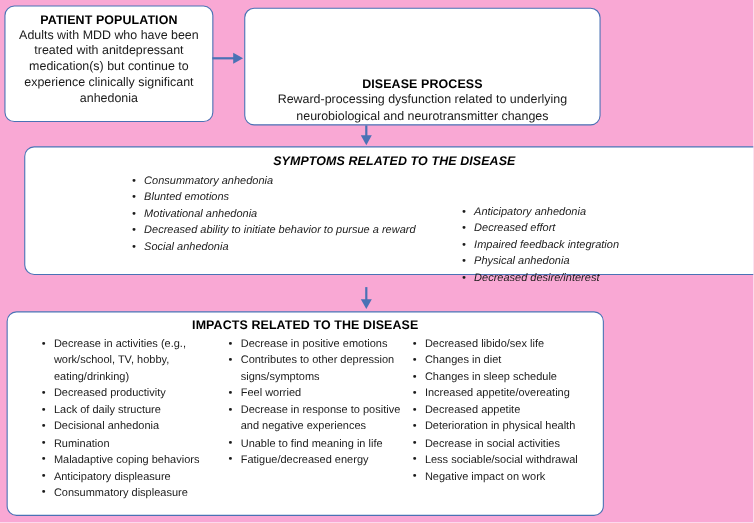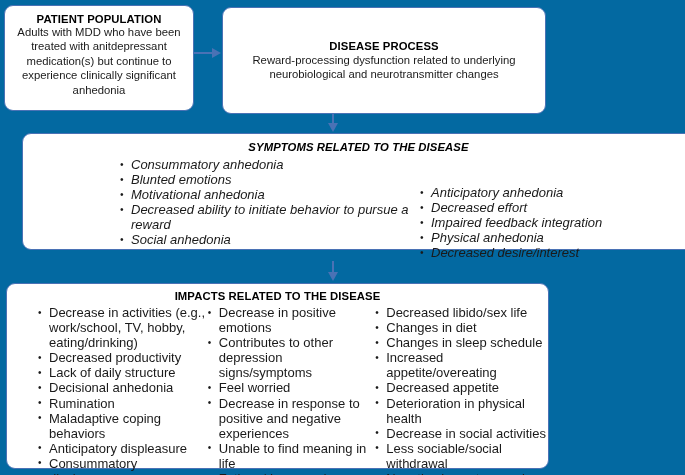--- a/index.html
+++ b/index.html
@@ -8,21 +8,21 @@
     background: #ffffff;
   }
   body {
     font-family: "Liberation Sans", sans-serif;
     -webkit-font-smoothing: antialiased;
   }
   #canvas {
     position: relative;
     width: 685px;
     height: 475px;
-    background: #0369a1;
+    background: #f9a8d4;
     overflow: hidden;
   }
   .box {
     position: absolute;
     box-sizing: border-box;
     border: 1.6px solid #4a72b5;
     border-radius: 9px;
     background: #ffffff;
   }
   .hdr {
@@ -46,21 +46,21 @@
   }
   #box-patient .hdr { margin-bottom: 0px; }
   #box-patient .body-txt { margin-top: 0px; }
 
   
   #box-disease {
     left: 222px; top: 7px; width: 324px; height: 107px;
     padding: 0 14px;
     display: flex;
     flex-direction: column;
-    justify-content: center;
+    justify-content: flex-end;
   }
   #box-disease .hdr { margin-bottom: 1px; }
 
   
   #box-symptoms {
     left: 22px; top: 133px; width: 673px; height: 117px;
     padding: 7px 0 0 0;
     font-style: italic;
   }
   #box-symptoms .hdr { margin-bottom: 4px; }
@@ -79,21 +79,21 @@
     box-sizing: border-box;
   }
   ul.blist {
     list-style: none;
     margin: 0;
     padding: 0;
   }
   ul.blist li {
     position: relative;
     padding-left: 12px;
-    font-size: 13px;
+    font-size: 10px;
     line-height: 15.1px;
     color: #1a1a1a;
     text-align: left;
   }
   ul.blist li::before {
     content: "\2022";
     position: absolute;
     left: 1px;
     top: -0.5px;
     font-size: 10px;

